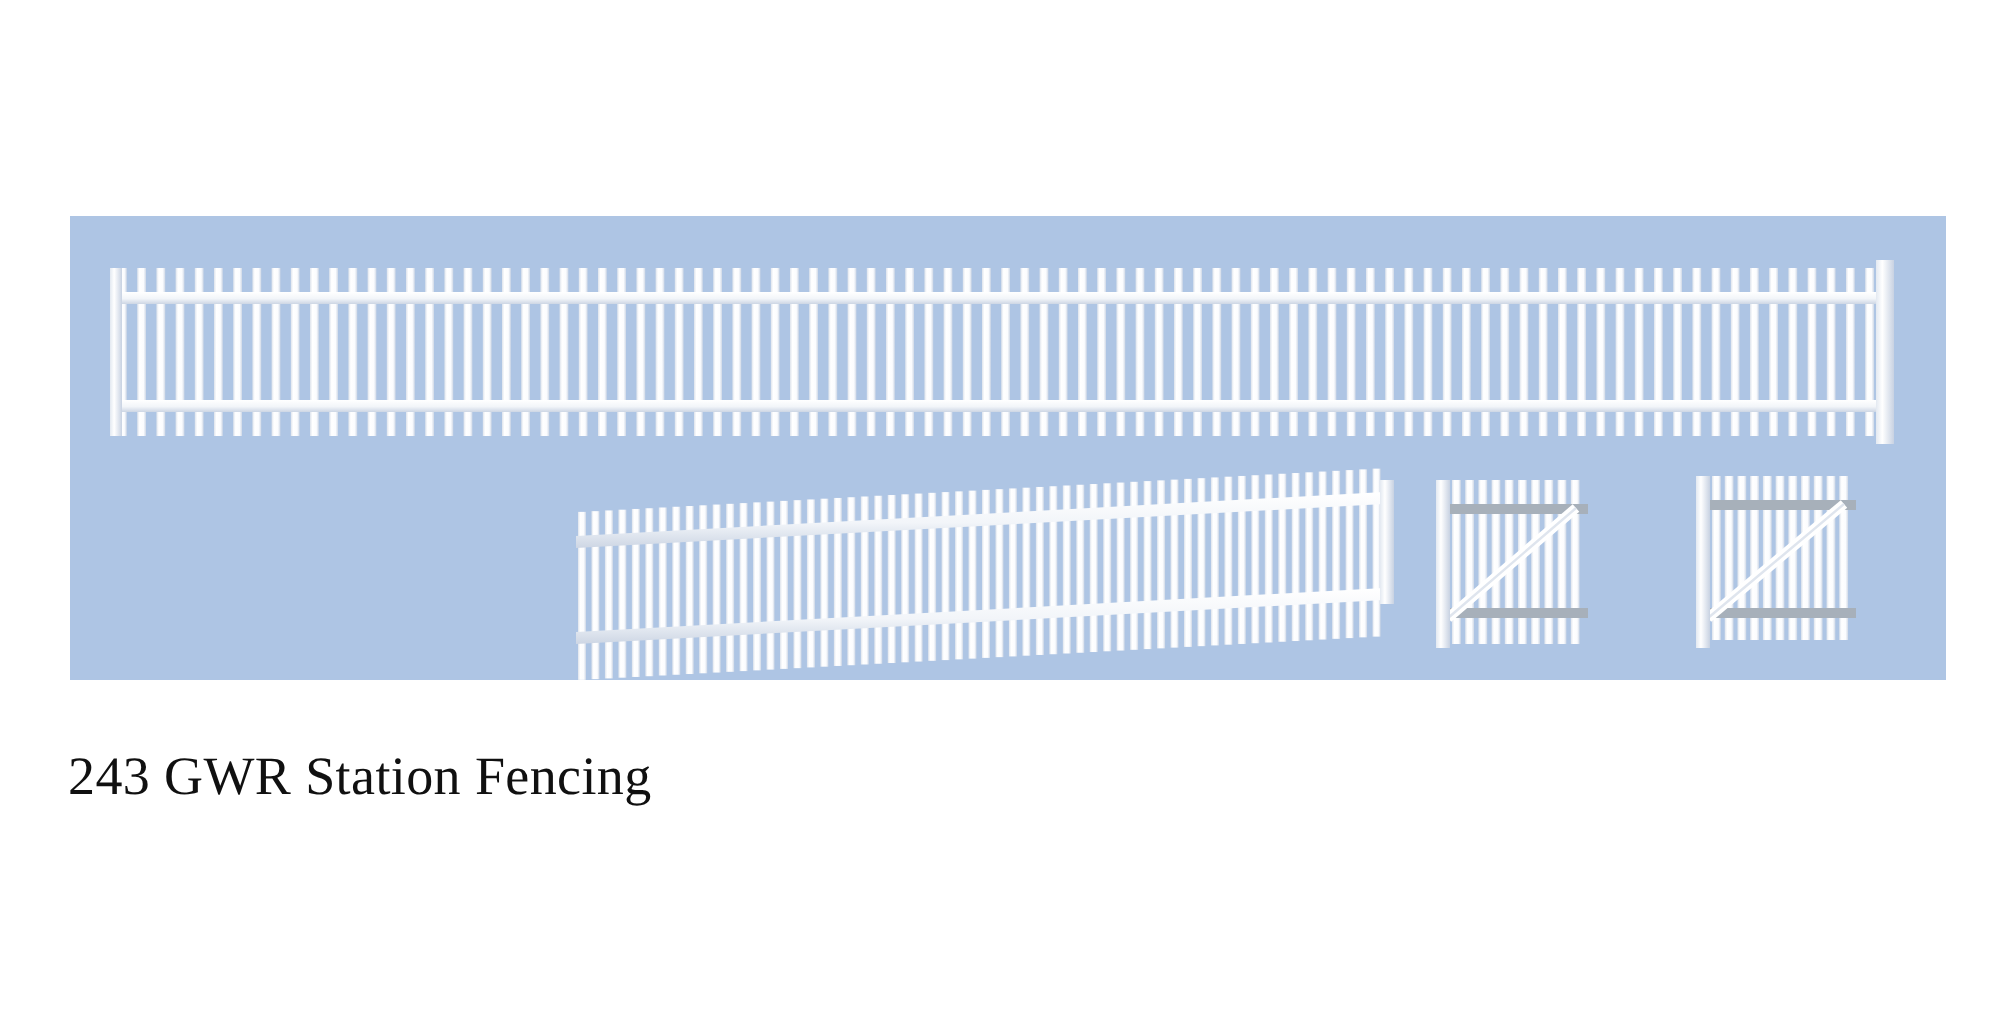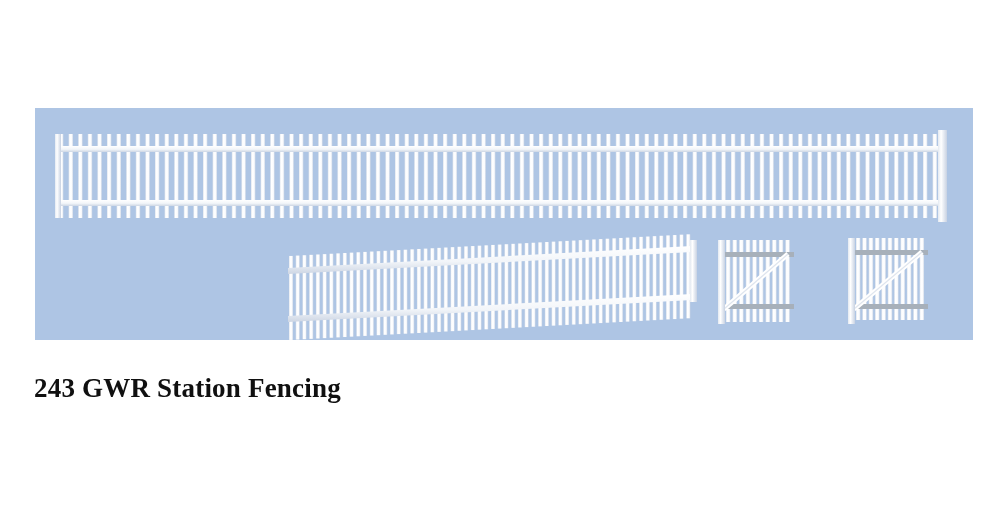--- a/index.html
+++ b/index.html
@@ -35,21 +35,20 @@
   #caption {
     position: absolute;
     left: 34px;
     top: 372px;
     font-family: "Liberation Serif", serif;
     font-size: 27px;
     line-height: 32px;
     color: #101010;
     white-space: nowrap;
     letter-spacing: 0.2px;
-    font-weight: bold;
   }
 </style>
 </head>
 <body>
 
 <div id="product-image" aria-label="GWR station fencing components in white">
 
   <div class="fence-piece" style="left:20px; top:22px;">
     <svg width="892" height="92" viewBox="0 0 892 92">
       <defs>

